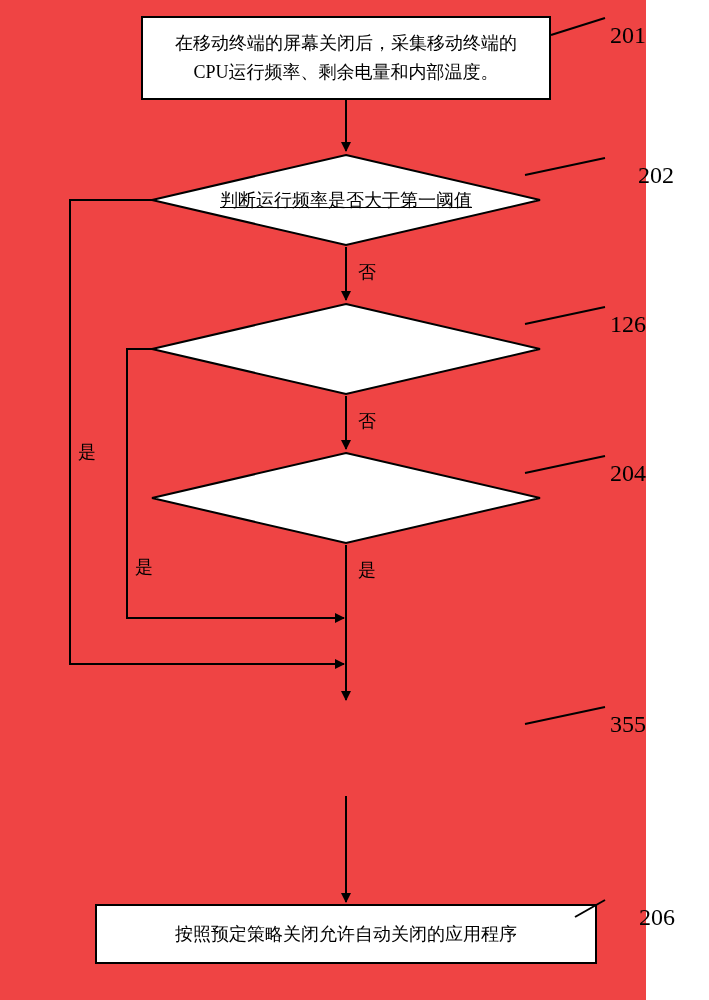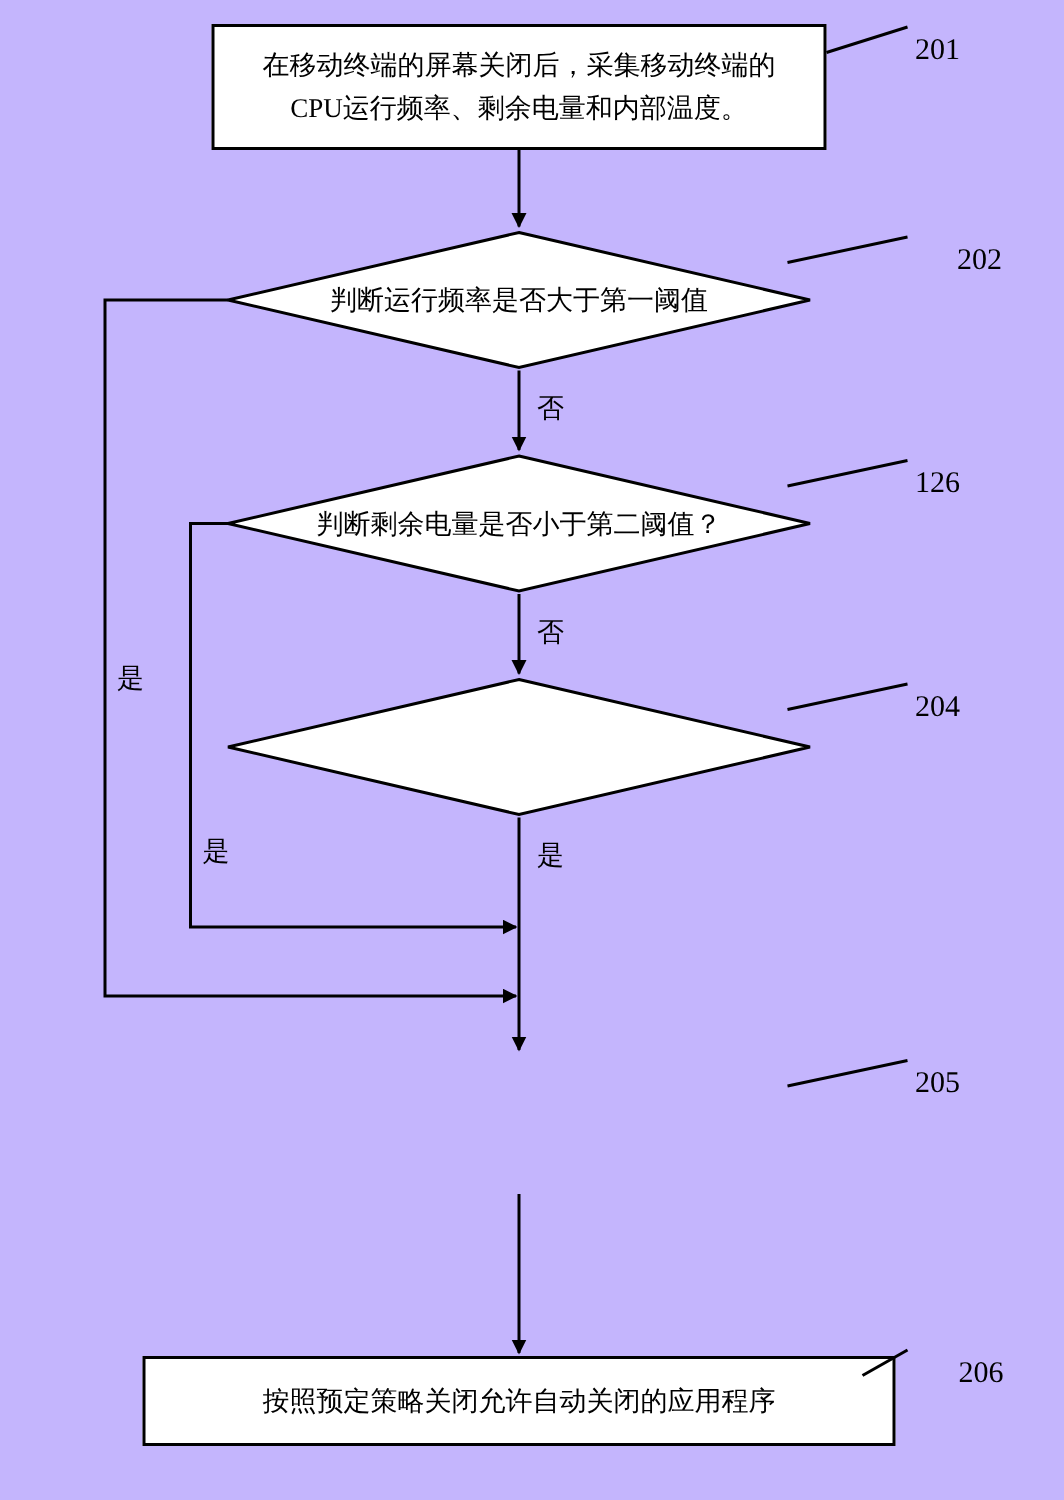--- a/index.html
+++ b/index.html
@@ -3,23 +3,23 @@
 <meta charset="utf-8">
 <style>
   html, body {
     margin: 0;
     padding: 0;
     background: #fff;
     font-family: "SimSun", "Songti SC", serif;
   }
   .canvas {
     position: relative;
-    width: 709px;
+    width: 646px;
     height: 1000px;
-    background: #c4b5fd;
+    background: #ef4444;
   }
   .box {
     position: absolute;
     border: 2px solid #000;
     background: #fff;
     box-sizing: border-box;
     display: flex;
     align-items: center;
     justify-content: center;
     text-align: center;
@@ -36,24 +36,25 @@
     transform-origin: center center;
   }
   .diamond-text {
     position: absolute;
     left: 50%;
     top: 50%;
     transform: translate(-50%, -50%);
     text-align: center;
     font-size: 18px;
     white-space: nowrap;
+    text-decoration: underline;
   }
   .ref {
     position: absolute;
-    font-size: 20px;
+    font-size: 24px;
   }
   .edge-label {
     position: absolute;
     font-size: 18px;
   }
   svg.lines {
     position: absolute;
     left: 0; top: 0;
     width: 709px;
     height: 1000px;
@@ -82,41 +83,40 @@
   </div>
   <svg class="lines">
     <line x1="525" y1="175" x2="605" y2="158" stroke="#000" stroke-width="2"></line>
   </svg>
   <div class="ref" style="left:638px; top:162px;font-family:Liberation Serif, serif;">202</div>
 
   <div class="diamond-wrap" style="left:150px; top:302px; width:392px; height:94px;">
     <svg class="diamond-shape" width="392" height="94">
       <polygon points="196,2 390,47 196,92 2,47" fill="#fff" stroke="#000" stroke-width="2"></polygon>
     </svg>
-    <div class="diamond-text">判断剩余电量是否小于第二阈值？</div>
   </div>
   <svg class="lines">
     <line x1="525" y1="324" x2="605" y2="307" stroke="#000" stroke-width="2"></line>
   </svg>
   <div class="ref" style="left:610px; top:311px;">126</div>
 
   <div class="diamond-wrap" style="left:150px; top:451px; width:392px; height:94px;">
     <svg class="diamond-shape" width="392" height="94">
       <polygon points="196,2 390,47 196,92 2,47" fill="#fff" stroke="#000" stroke-width="2"></polygon>
     </svg>
   </div>
   <svg class="lines">
     <line x1="525" y1="473" x2="605" y2="456" stroke="#000" stroke-width="2"></line>
   </svg>
   <div class="ref" style="left:610px; top:460px;">204</div>
 
   <svg class="lines">
     <line x1="525" y1="724" x2="605" y2="707" stroke="#000" stroke-width="2"></line>
   </svg>
-  <div class="ref" style="left:610px; top:711px;">205</div>
+  <div class="ref" style="left:610px; top:711px;">355</div>
 
   <div class="box" style="left:95px; top:904px; width:502px; height:60px;">
     <span>按照预定策略关闭允许自动关闭的应用程序</span>
   </div>
   <svg class="lines">
     <line x1="575" y1="917" x2="605" y2="900" stroke="#000" stroke-width="2"></line>
   </svg>
   <div class="ref" style="left:610px; top:904px;margin-left:29px;">206</div>
 
   <svg class="lines">

